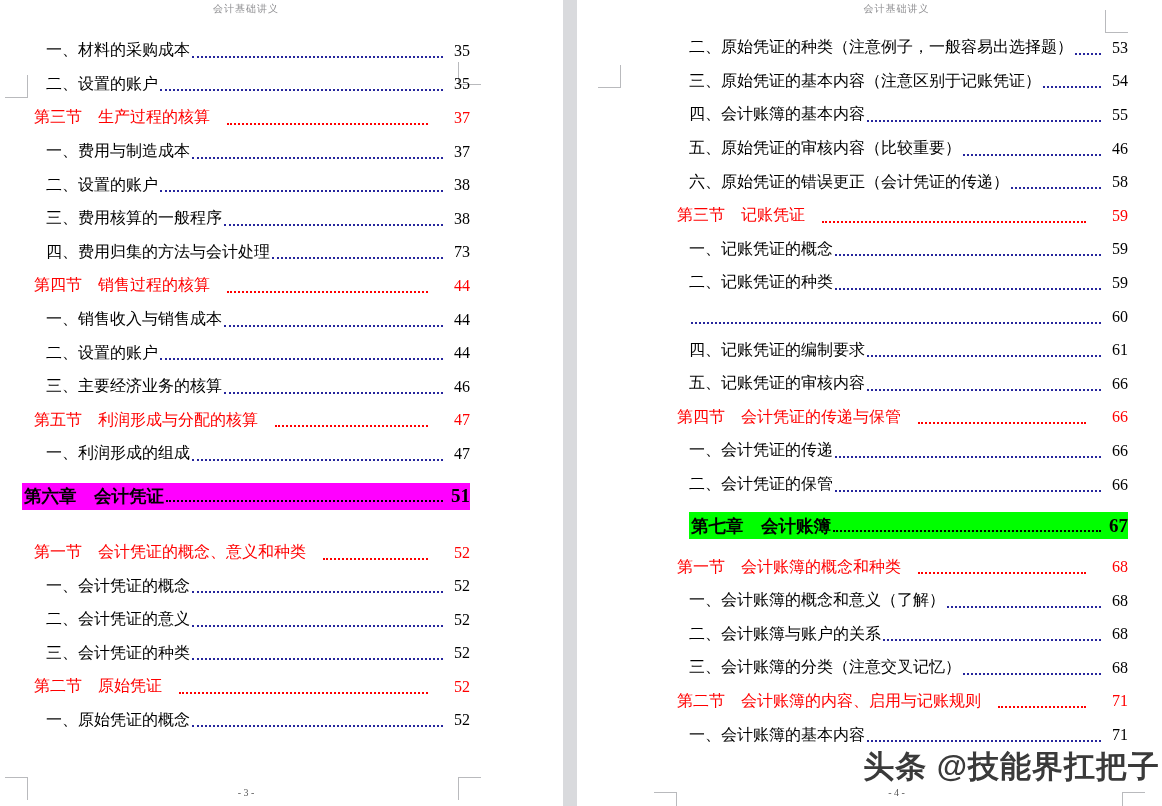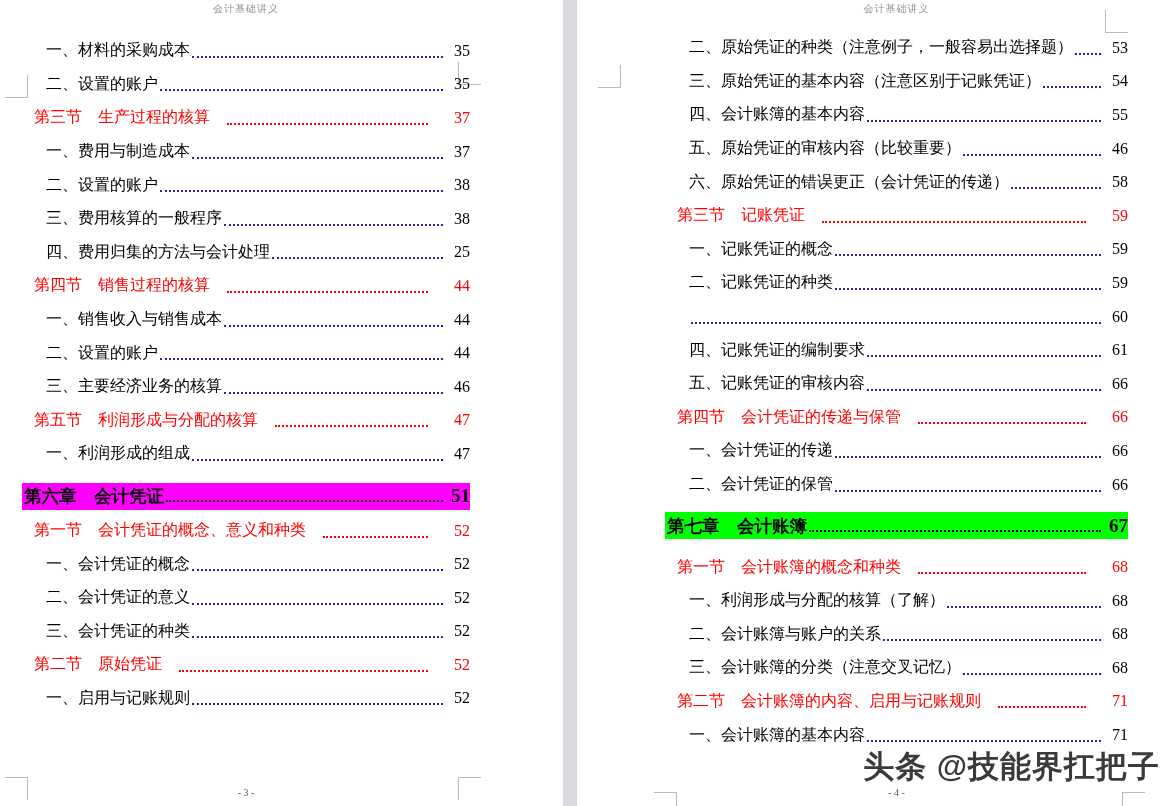--- a/index.html
+++ b/index.html
@@ -34,22 +34,22 @@
   .row.sub{padding-left:24px;color:#000000;}
   .row.section{padding-left:12px;color:#ff0000;gap:15px;}
   .row.section .leader{border-color:#ff0000;}
   .row.section .num{color:#ff0000;}
   .row.chapter{
     padding-left:2px;height:27px;color:#000000;font-weight:bold;
   }
   .row.chapter .t{font-size:17.5px;}
   .row.chapter .num{font-size:19px;font-weight:bold;}
   .row.chapter .leader{border-color:#000000;margin-bottom:2px;}
-  #page-left .row.chapter{margin-top:12px;margin-bottom:4px;}
-  #page-right .row.chapter{margin-top:11px;margin-bottom:11px;}
+  #page-left .row.chapter{margin-top:12px;margin-bottom:26px;}
+  #page-right .row.chapter{margin-top:11px;margin-bottom:11px;margin-left:24px;}
   .mark{position:absolute;width:22px;height:22px;pointer-events:none;}
   .mark.tl{border-right:1px solid #b9babd;border-bottom:1px solid #b9babd;}
   .mark.tr{border-left:1px solid #b9babd;border-bottom:1px solid #b9babd;}
   .mark.bl{border-right:1px solid #b9babd;border-top:1px solid #b9babd;}
   .mark.br{border-left:1px solid #b9babd;border-top:1px solid #b9babd;}
   .watermark{
     position:absolute;top:746px;right:2px;
     font-size:31px;font-weight:bold;letter-spacing:1px;
     color:#3a3a3a;white-space:nowrap;
     text-shadow:-2px -2px 0 #fff,2px -2px 0 #fff,-2px 2px 0 #fff,2px 2px 0 #fff,
@@ -94,21 +94,21 @@
         <span class="num">38</span>
       </div>
       <div class="row sub">
         <span class="t">三、费用核算的一般程序</span>
         <span class="leader"></span>
         <span class="num">38</span>
       </div>
       <div class="row sub">
         <span class="t">四、费用归集的方法与会计处理</span>
         <span class="leader"></span>
-        <span class="num">25</span>
+        <span class="num">73</span>
       </div>
       <div class="row section">
         <span class="t">第四节　销售过程的核算</span>
         <span class="leader"></span>
         <span class="num">44</span>
       </div>
       <div class="row sub">
         <span class="t">一、销售收入与销售成本</span>
         <span class="leader"></span>
         <span class="num">44</span>
@@ -157,21 +157,21 @@
         <span class="t">三、会计凭证的种类</span>
         <span class="leader"></span>
         <span class="num">52</span>
       </div>
       <div class="row section">
         <span class="t">第二节　原始凭证</span>
         <span class="leader"></span>
         <span class="num">52</span>
       </div>
       <div class="row sub">
-        <span class="t">一、启用与记账规则</span>
+        <span class="t">一、原始凭证的概念</span>
         <span class="leader"></span>
         <span class="num">52</span>
       </div>
     </div>
   <div class="page-footer">- 3 -</div>
 </div>
 
 <div class="seam"></div>
 
 <div class="page" id="page-right">
@@ -254,21 +254,21 @@
         <span class="t">第七章　会计账簿</span>
         <span class="leader"></span>
         <span class="num">67</span>
       </div>
       <div class="row section">
         <span class="t">第一节　会计账簿的概念和种类</span>
         <span class="leader"></span>
         <span class="num">68</span>
       </div>
       <div class="row sub">
-        <span class="t">一、利润形成与分配的核算（了解）</span>
+        <span class="t">一、会计账簿的概念和意义（了解）</span>
         <span class="leader"></span>
         <span class="num">68</span>
       </div>
       <div class="row sub">
         <span class="t">二、会计账簿与账户的关系</span>
         <span class="leader"></span>
         <span class="num">68</span>
       </div>
       <div class="row sub">
         <span class="t">三、会计账簿的分类（注意交叉记忆）</span>

